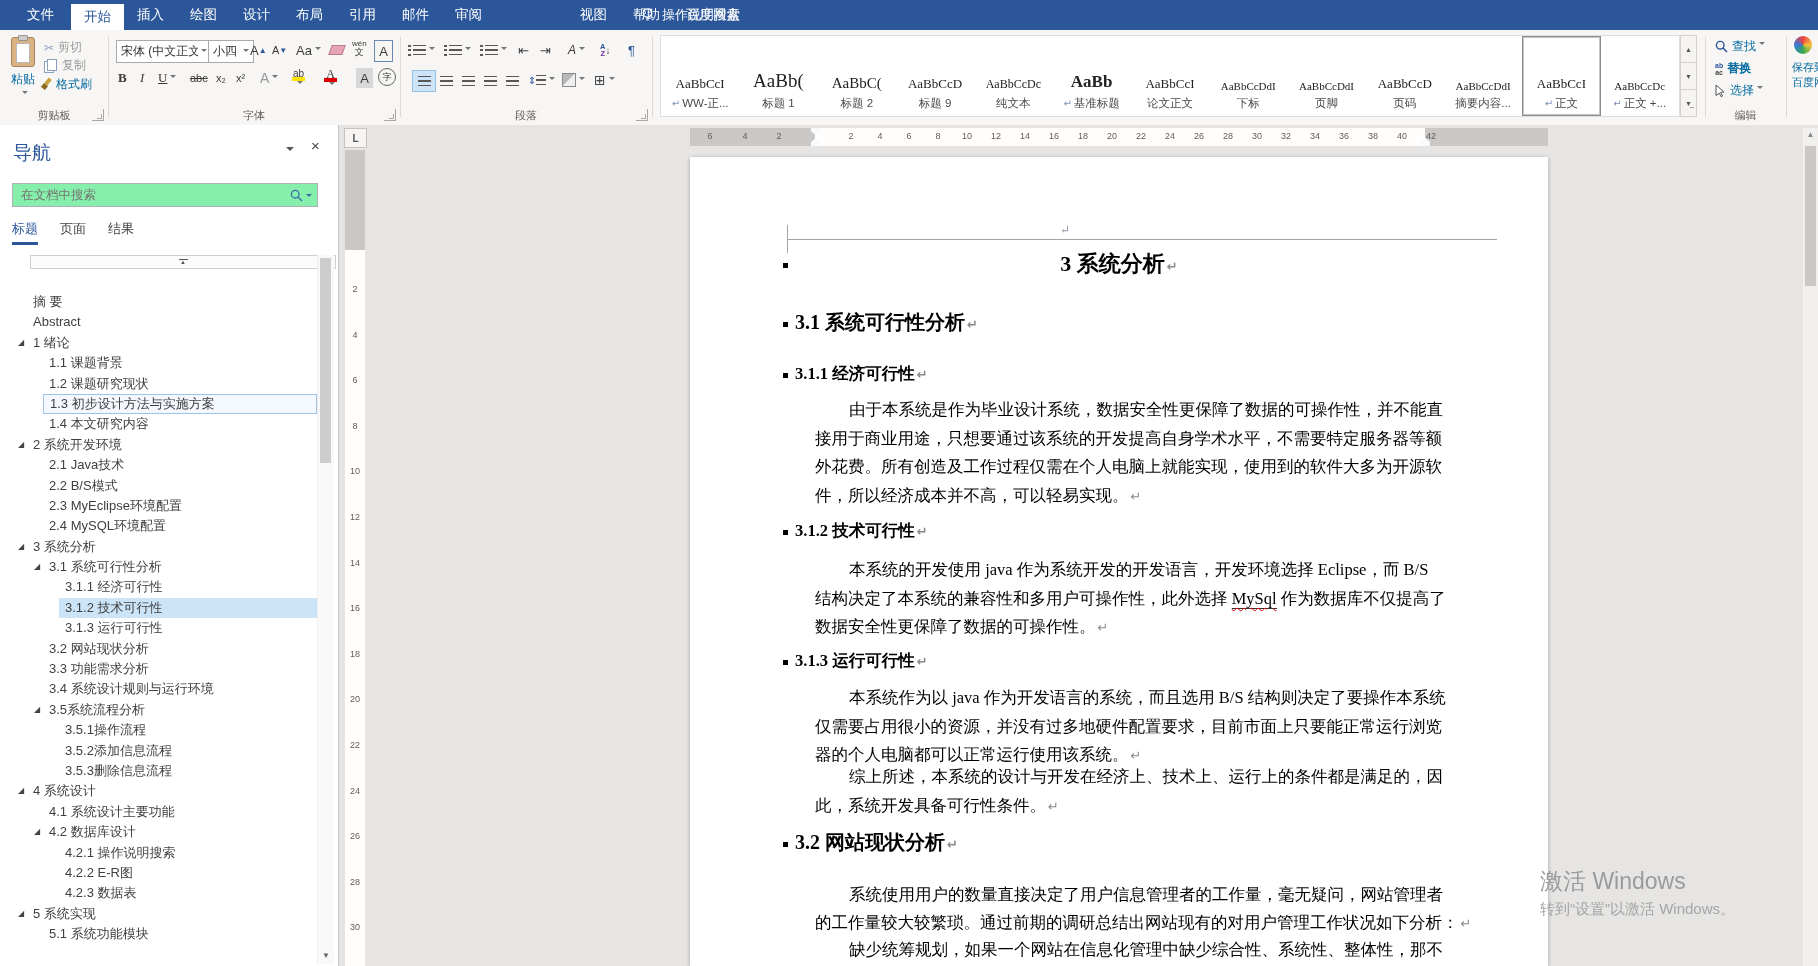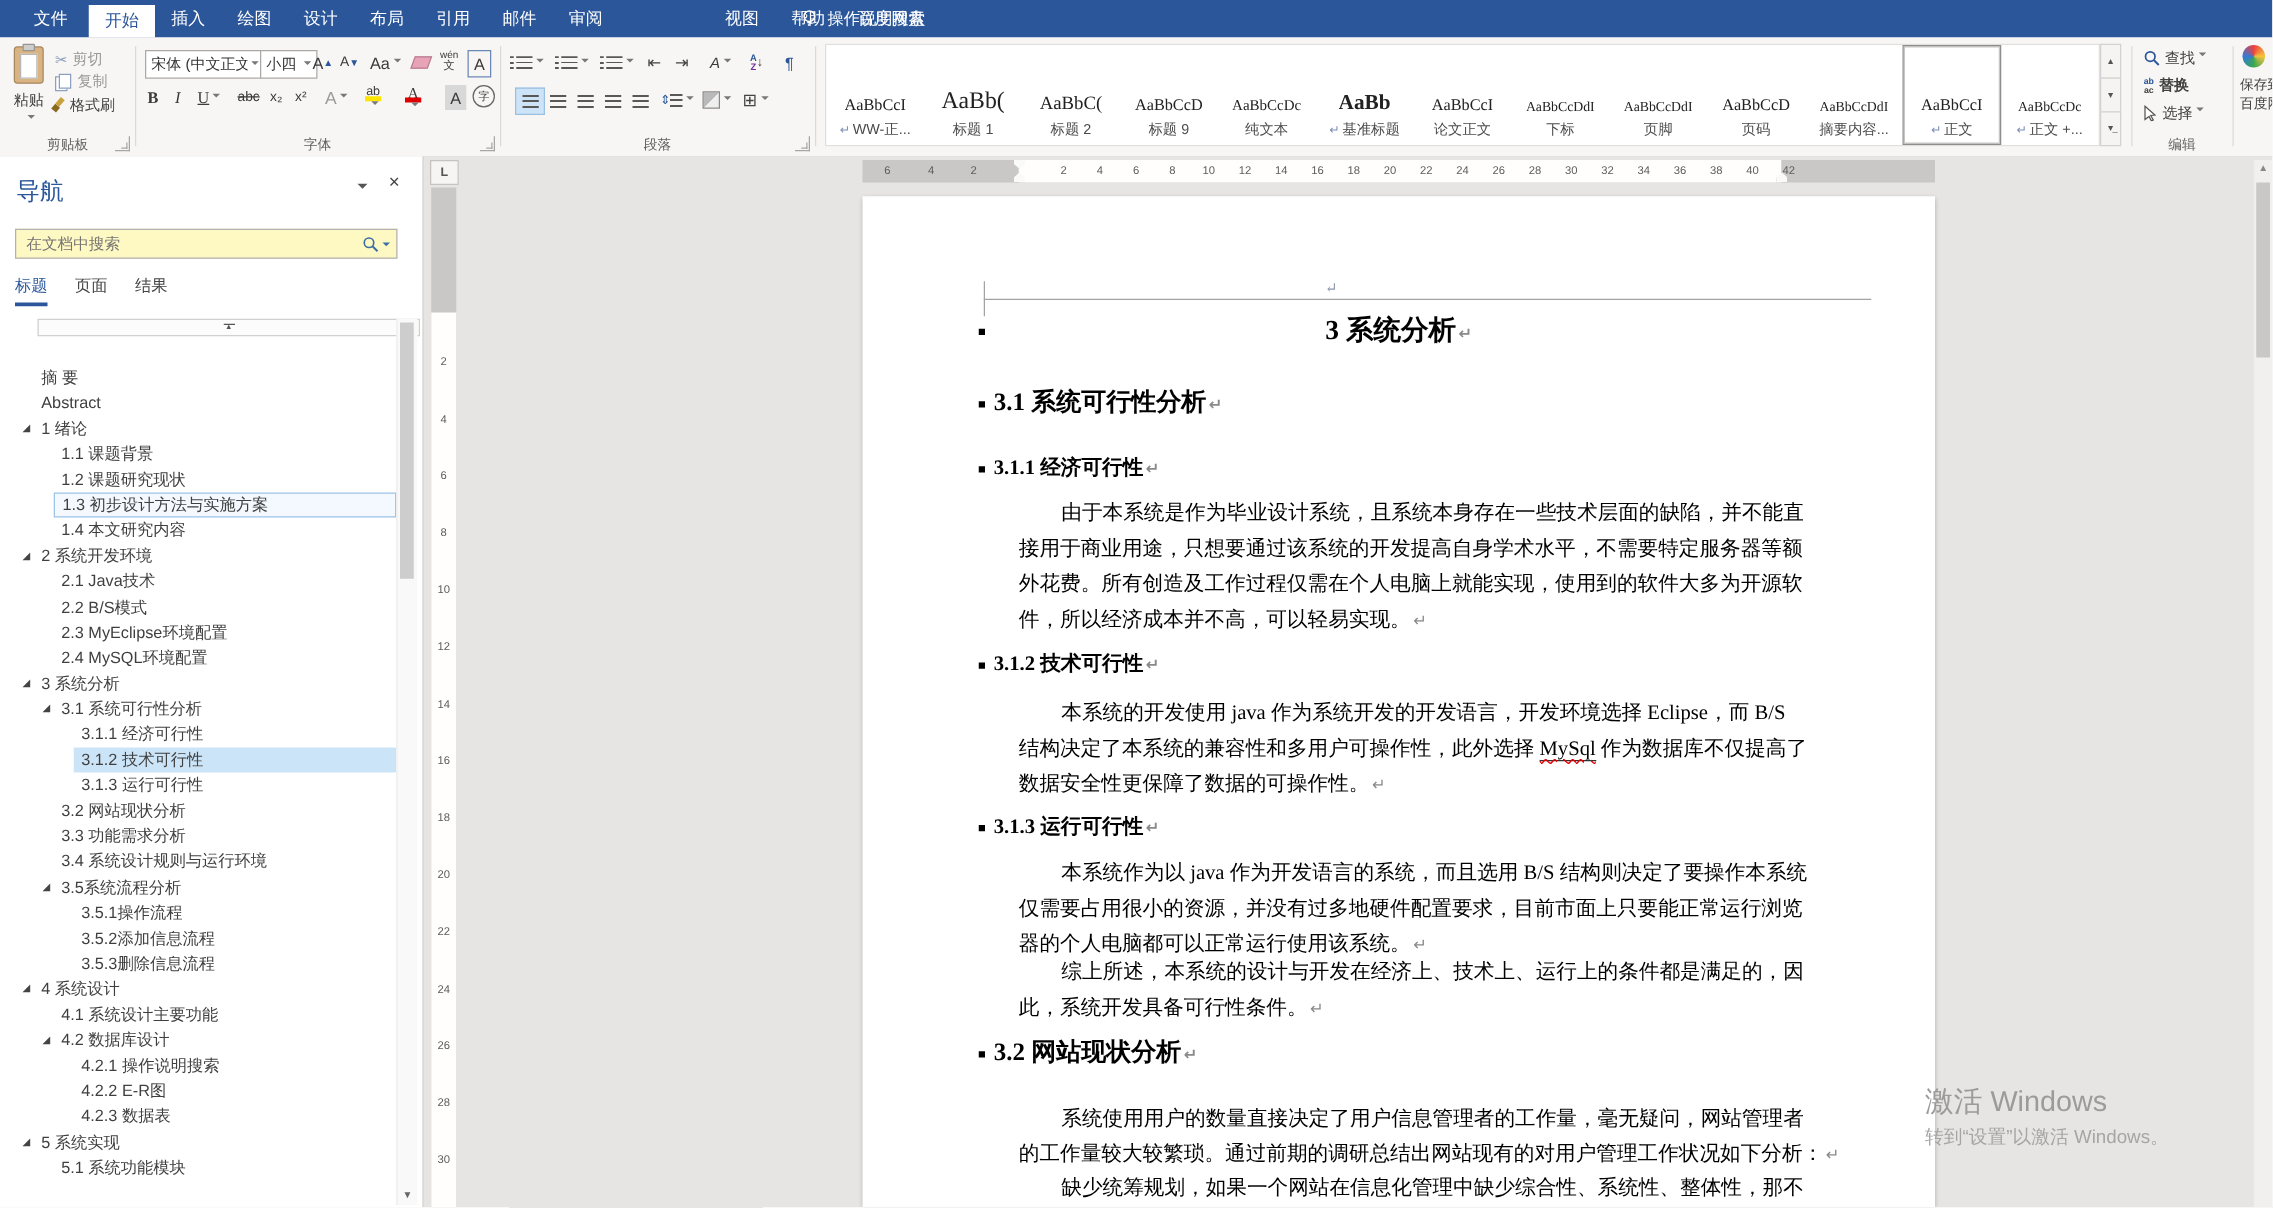--- a/index.html
+++ b/index.html
@@ -13,21 +13,21 @@
   .tab.active{background:#fff;color:#2b579a;line-height:26px;margin-top:4px;height:26px;}
   .tab.gapped{margin-left:72px;}
   #assist{position:absolute;left:640px;top:0;height:30px;display:flex;align-items:center;color:#fff;font-size:13px;gap:7px;}
   
   #ribbon{position:absolute;left:0;top:30px;width:1818px;height:95px;background:#f7f6f4;border-bottom:1px solid #d0cecc;}
   .rgroup{position:absolute;top:0;height:95px;}
   .glabel{position:absolute;bottom:2px;left:0;right:0;text-align:center;font-size:11px;color:#615f5d;}
   .gdiv{position:absolute;top:7px;height:80px;width:1px;background:#dcdad8;}
   .launcher{position:absolute;bottom:4px;width:11px;height:11px;border:1px solid #8f8d8b;border-top:none;border-left:none;opacity:.75;}
   .launcher::after{content:"";position:absolute;right:1px;bottom:1px;width:4px;height:4px;border-right:1px solid #8f8d8b;border-bottom:1px solid #8f8d8b;}
-  .rtxt{font-size:12px;color:#404040;}
+  .rtxt{font-size:12px;color:#0369a1;}
   .gray{color:#9a9a9a;}
   .dd::after{content:"";display:inline-block;width:0;height:0;border:3.5px solid transparent;border-top-color:#777;margin-left:3px;vertical-align:2px;}
   .selbox{position:absolute;height:21px;background:#fff;border:1px solid #aba9a7;font-size:12px;color:#333;display:flex;align-items:center;padding:0 4px;justify-content:space-between;}
   .rbtn{position:absolute;height:20px;display:flex;align-items:center;justify-content:center;font-size:13px;color:#3b3a39;cursor:pointer;}
   .bar-under{display:inline-block;width:13px;height:4px;margin-top:-2px;}
   .stack{display:flex;flex-direction:column;align-items:center;line-height:1;}
   
   .ic-paste{position:relative;width:22px;height:28px;background:#d9b482;border:1px solid #a8865c;border-radius:3px;}
   .ic-paste::before{content:"";position:absolute;left:4px;top:5px;width:12px;height:18px;background:#fff;border:1px solid #b9b7b5;}
   .ic-paste::after{content:"";position:absolute;left:6px;top:-3px;width:8px;height:4px;background:#cfcdcb;border:1px solid #979593;border-radius:1px;}
@@ -48,21 +48,21 @@
   #gallery{position:absolute;left:8px;top:5px;width:1018px;height:80px;background:#fff;border:1px solid #e1dfdd;display:flex;align-items:stretch;overflow:hidden;}
   .stitem{width:78.3px;box-sizing:border-box;display:flex;flex-direction:column;align-items:center;justify-content:flex-end;padding-bottom:4px;cursor:pointer;border:1px solid transparent;}
   .stitem .prev{font-family:"Liberation Serif","DejaVu Serif",serif;color:#222;white-space:nowrap;overflow:hidden;max-width:74px;}
   .stitem .slab{font-size:11.5px;color:#4a4a4a;margin-top:4px;white-space:nowrap;overflow:hidden;max-width:74px;}
   .stitem.selected{border:1px solid #8f8d8b;box-shadow:0 0 0 1px #c8c6c4 inset;}
   .spil{color:#7d90b8;font-size:10px;margin-right:2px;}
   .galbtn{position:absolute;width:15px;height:26px;background:#f5f4f2;border:1px solid #d4d2d0;display:flex;align-items:center;justify-content:center;font-size:7px;color:#555;}
   
   #navpane{position:absolute;left:0;top:125px;width:339px;height:841px;background:#fff;border-right:1px solid #c8c6c4;box-sizing:border-box;}
   #nav-title{position:absolute;left:13px;top:15px;font-size:19px;color:#2b579a;}
-  #nav-search{position:absolute;left:12px;top:58px;width:306px;height:24px;border:1px solid #b3b1af;background:#fef9c3;box-sizing:border-box;display:flex;align-items:center;}
+  #nav-search{position:absolute;left:12px;top:58px;width:306px;height:24px;border:1px solid #b3b1af;background:#86efac;box-sizing:border-box;display:flex;align-items:center;}
   #nav-search .ph{flex:1;font-size:12.5px;color:#767472;padding-left:8px;}
   .navtab{font-size:13px;color:#444;margin-right:22px;cursor:pointer;padding-bottom:4px;}
   .navtab.active{color:#2b579a;border-bottom:3px solid #2b579a;}
   #navlist{position:absolute;left:0;top:167px;width:317px;}
   .nitem{position:relative;height:20.4px;line-height:20.4px;font-size:13px;color:#3f3f3f;white-space:nowrap;cursor:pointer;box-sizing:border-box;}
   .nitem .tri{position:absolute;top:0;font-size:8px;color:#444;}
   .nitem.lv1{padding-left:33px;}
   .nitem.lv2{padding-left:49px;}
   .nitem.lv3{padding-left:65px;}
   .nitem.sel{background:#cce4f7;}
@@ -461,21 +461,21 @@
 
     <div id="page">
       <div class="hdrtick"></div>
       <div class="hdrline"></div>
       <div class="hdrpil">↵</div>
       <div id="docblocks">
           <div class="doc-block chapter" style="top: 92px;"><span class="blt" style="position: absolute; left: 93px; top: 14px;"></span>3  系统分析<span class="pilc">↵</span></div>
           <div class="doc-block h2" style="top: 152px;"><span class="blt"></span>3.1  系统可行性分析<span class="pilc">↵</span></div>
           <div class="doc-block h3" style="top: 206px;"><span class="blt"></span>3.1.1  经济可行性<span class="pilc">↵</span></div>
           <div class="doc-block bodyp" style="top: 239px;">
-            <div class="line ind" style="line-height: 28.7px; height: 28.7px;">由于本系统是作为毕业设计系统，且系统本身存在一些技术层面的缺陷，并不能直</div>
+            <div class="line ind" style="line-height: 28.7px; height: 28.7px;">由于本系统是作为毕业设计系统，数据安全性更保障了数据的可操作性，并不能直</div>
             <div class="line" style="line-height: 28.7px; height: 28.7px;">接用于商业用途，只想要通过该系统的开发提高自身学术水平，不需要特定服务器等额</div>
             <div class="line" style="line-height: 28.7px; height: 28.7px;">外花费。所有创造及工作过程仅需在个人电脑上就能实现，使用到的软件大多为开源软</div>
             <div class="line" style="line-height: 28.7px; height: 28.7px;">件，所以经济成本并不高，可以轻易实现。<span class="pilc">↵</span></div>
           </div>
           <div class="doc-block h3" style="top: 363px;"><span class="blt"></span>3.1.2  技术可行性<span class="pilc">↵</span></div>
           <div class="doc-block bodyp" style="top: 399px;">
             <div class="line ind" style="line-height: 28.7px; height: 28.7px;">本系统的开发使用 java 作为系统开发的开发语言，开发环境选择 Eclipse，而 B/S</div>
             <div class="line" style="line-height: 28.7px; height: 28.7px;">结构决定了本系统的兼容性和多用户可操作性，此外选择 <span class="sp">MySql</span> 作为数据库不仅提高了</div>
             <div class="line" style="line-height: 28.7px; height: 28.7px;">数据安全性更保障了数据的可操作性。<span class="pilc">↵</span></div>
           </div>

